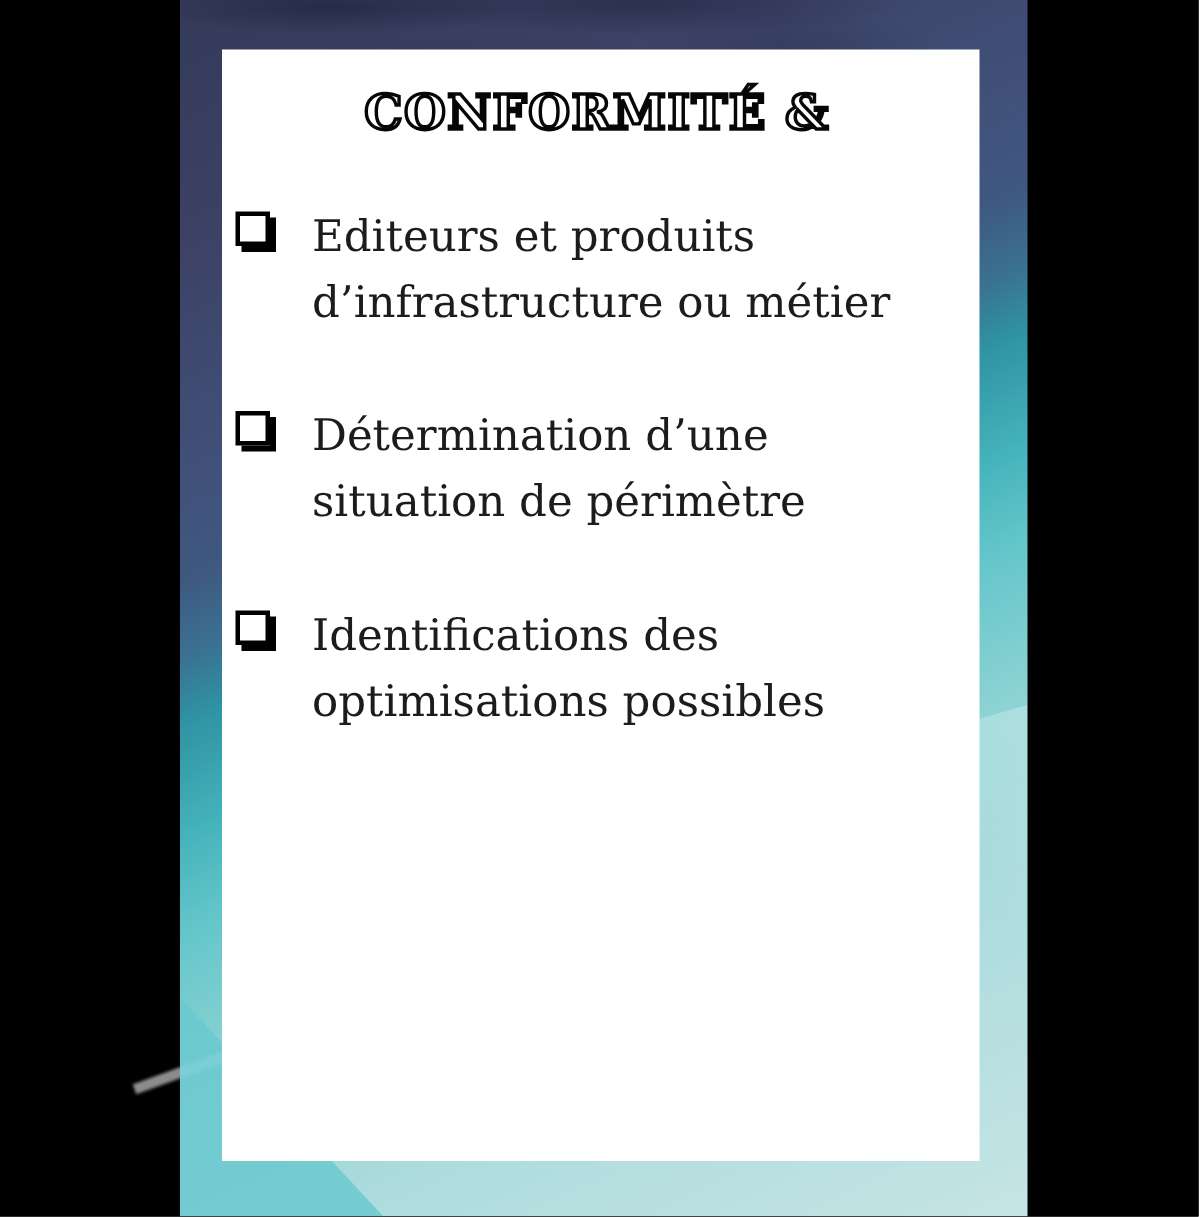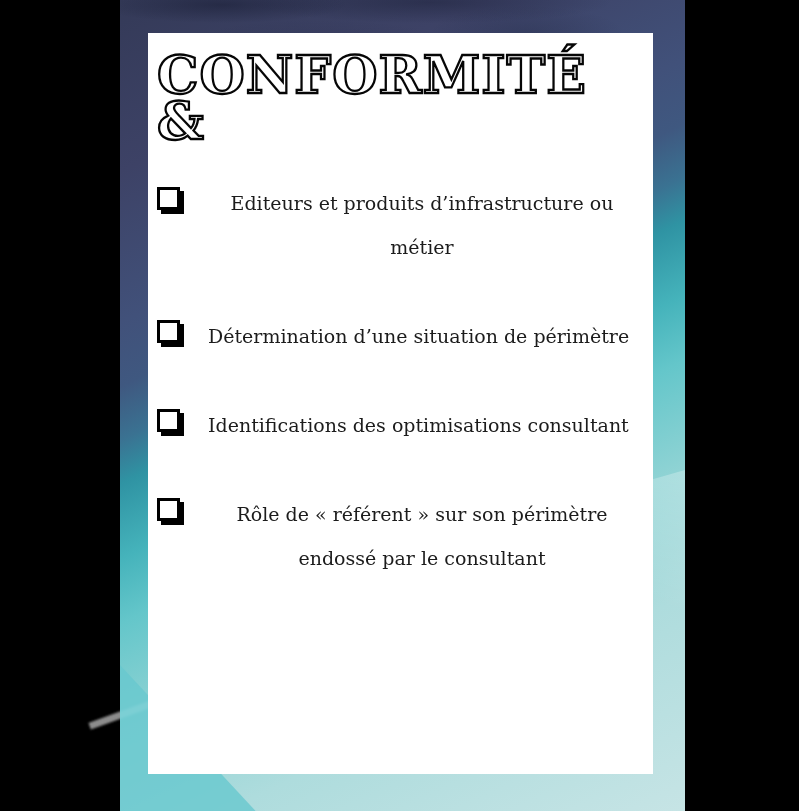--- a/index.html
+++ b/index.html
@@ -67,21 +67,22 @@
   }
 
   
   .card{
     position:absolute;left:148px;top:33px;width:505px;height:741px;
     background:var(--card-white);
     padding:16px 14px 0 9px;
   }
 
   .title{
-    font-size:52px;line-height:46px;
+    text-align:center;
+    font-size:32px;line-height:46px;
     font-weight:bold;letter-spacing:1px;
     color:#fff;
     -webkit-text-stroke:2.3px #060606;
     margin-top:3px;
   }
   @supports not (-webkit-text-stroke: 1px black){
     .title{color:#111;}
   }
   .title .tline{display:block;}
 
@@ -95,24 +96,23 @@
   }
   .checkbox{
     flex:0 0 auto;
     width:23px;height:23px;
     background:#fff;
     border:3px solid #000;
     box-shadow:4px 4px 0 0 #000;
     margin:6px 28px 0 0;
   }
   .bullet-text{
-    font-size:19px;line-height:44px;
+    font-size:29px;line-height:44px;
     color:var(--text-black);
     max-width:428px;
-    text-align:center;
   }
 </style>
 </head>
 <body>
 
 <div class="stage">
 
   <div class="bg-photo">
     <div class="bg-mottle"></div>
     <div class="facet-soft-wedge"></div>
@@ -130,22 +130,18 @@
       <li class="bullet-item">
         <span class="checkbox"></span>
         <span class="bullet-text">Editeurs et produits d’infrastructure ou métier</span>
       </li>
       <li class="bullet-item">
         <span class="checkbox"></span>
         <span class="bullet-text">Détermination d’une situation de périmètre</span>
       </li>
       <li class="bullet-item">
         <span class="checkbox"></span>
-        <span class="bullet-text">Identifications des optimisations consultant</span>
-      </li>
-      <li class="bullet-item">
-        <span class="checkbox"></span>
-        <span class="bullet-text">Rôle de «&nbsp;référent&nbsp;» sur son périmètre endossé par le consultant</span>
+        <span class="bullet-text">Identifications des optimisations possibles</span>
       </li>
     </ul>
 
   </div>
 </div>
 
 </body></html>

